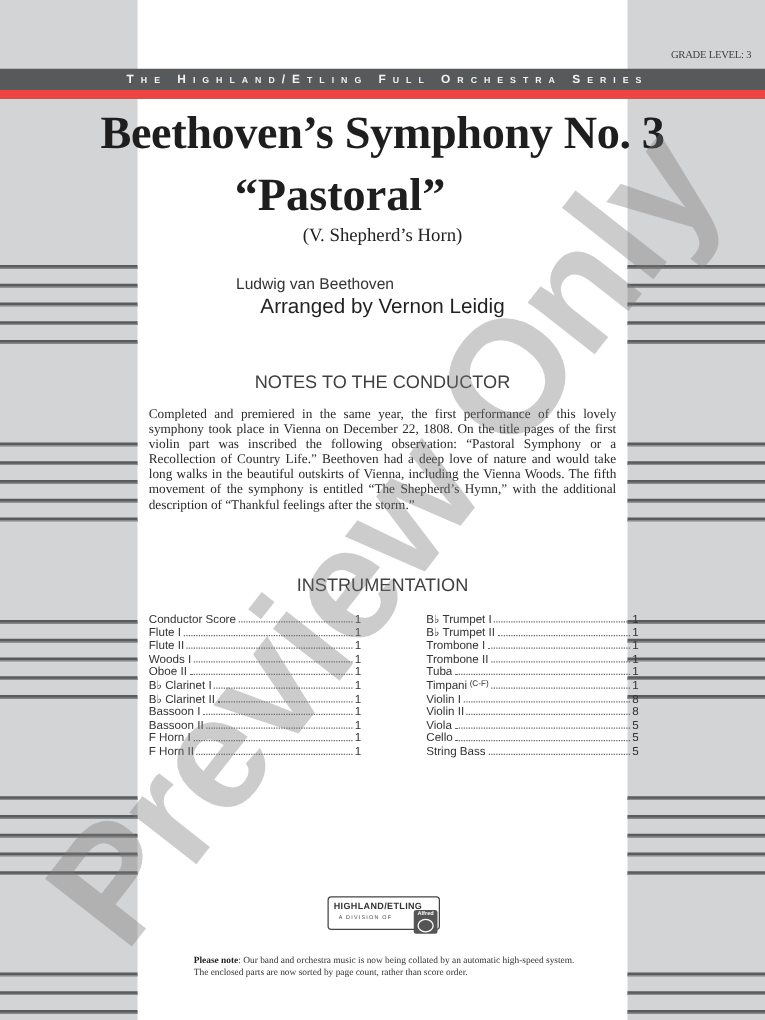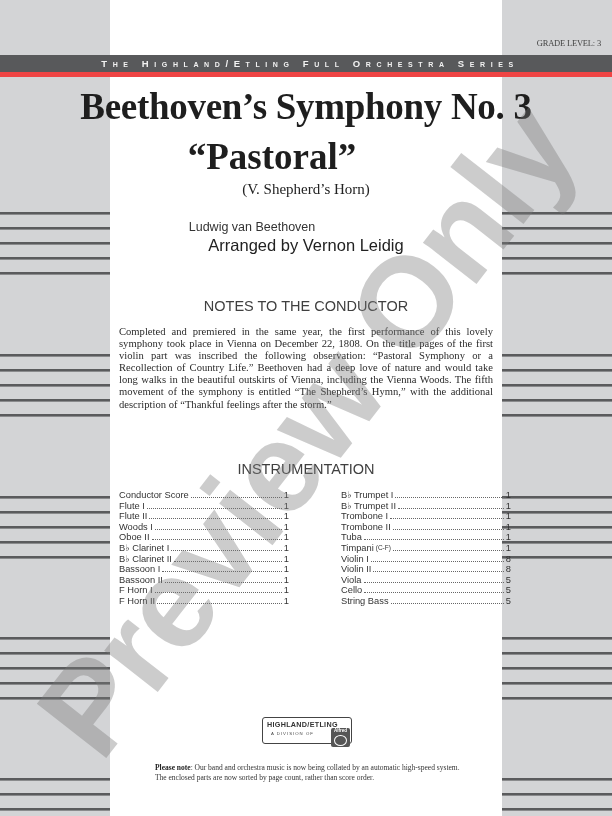--- a/index.html
+++ b/index.html
@@ -20,21 +20,21 @@
     position: absolute; left: 0; right: 0; height: 2px;
     background: #5a5b5d; border-bottom: 1px solid #8a8b8d;
   }
   .grade {
     position: absolute; right: 11px; top: 38px;
     font-family: "Liberation Serif", serif; font-size: 8.5px; color: #444;
     letter-spacing: -0.2px;
   }
   .series-bar {
     position: absolute; left: 0; top: 55px; width: 612px; height: 17px;
-    background: #58595b; border-bottom: 5px solid #ef4444;
+    background: #58595b; border-bottom: 7px solid #ef4444;
   }
   .series-bar span {
     position: absolute; left: 0; right: 0; top: 3px; text-align: center;
     font-family: "Liberation Sans", sans-serif; font-weight: bold;
     font-size: 9.5px; letter-spacing: 5.6px; color: #f2f2f2;
     font-variant: small-caps; padding-left: 8px;
   }
   .title {
     position: absolute; left: 0; width: 612px; top: 85px; text-align: center;
     font-family: "Liberation Serif", serif; font-weight: bold; font-size: 37px;

